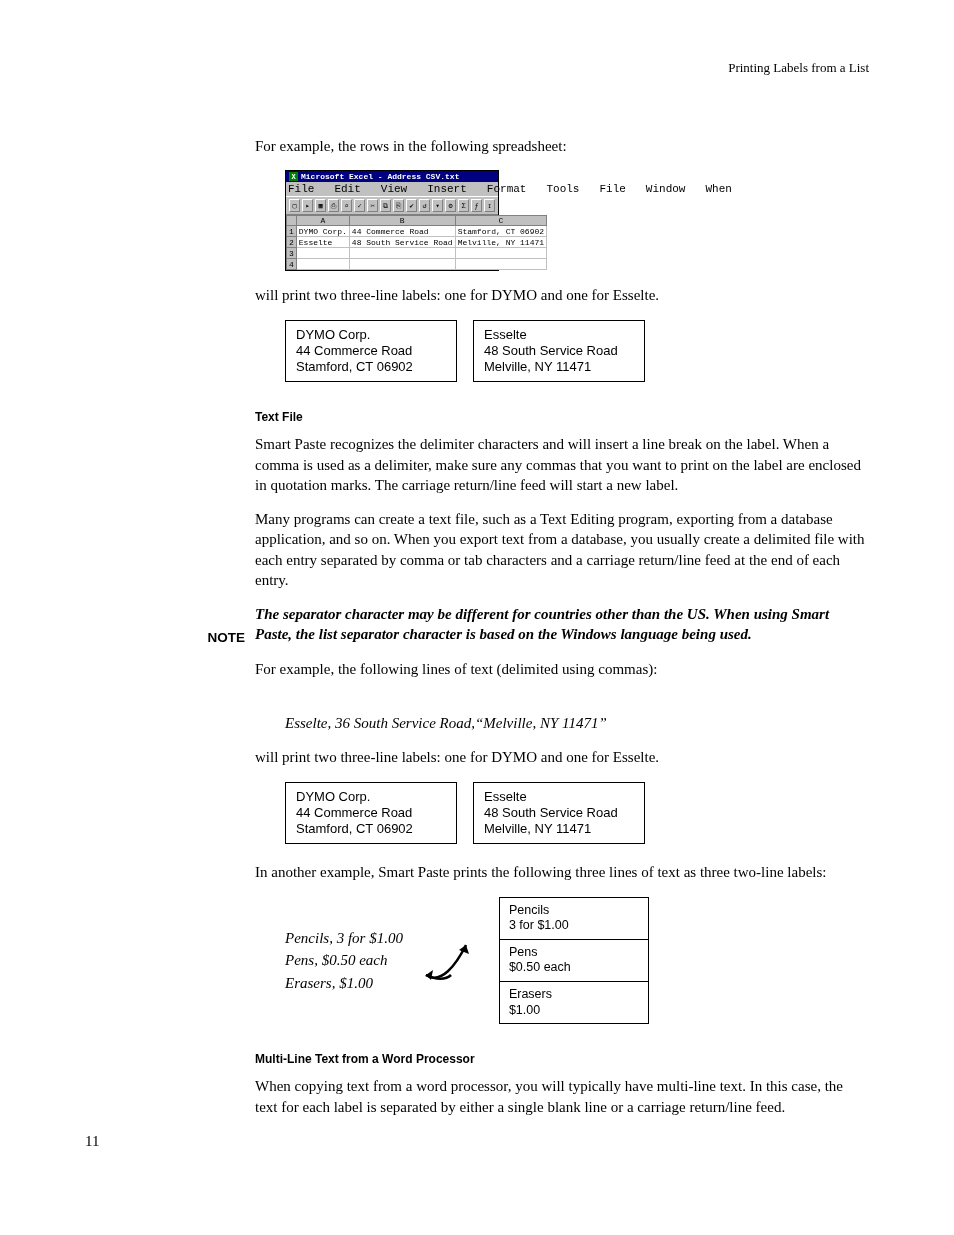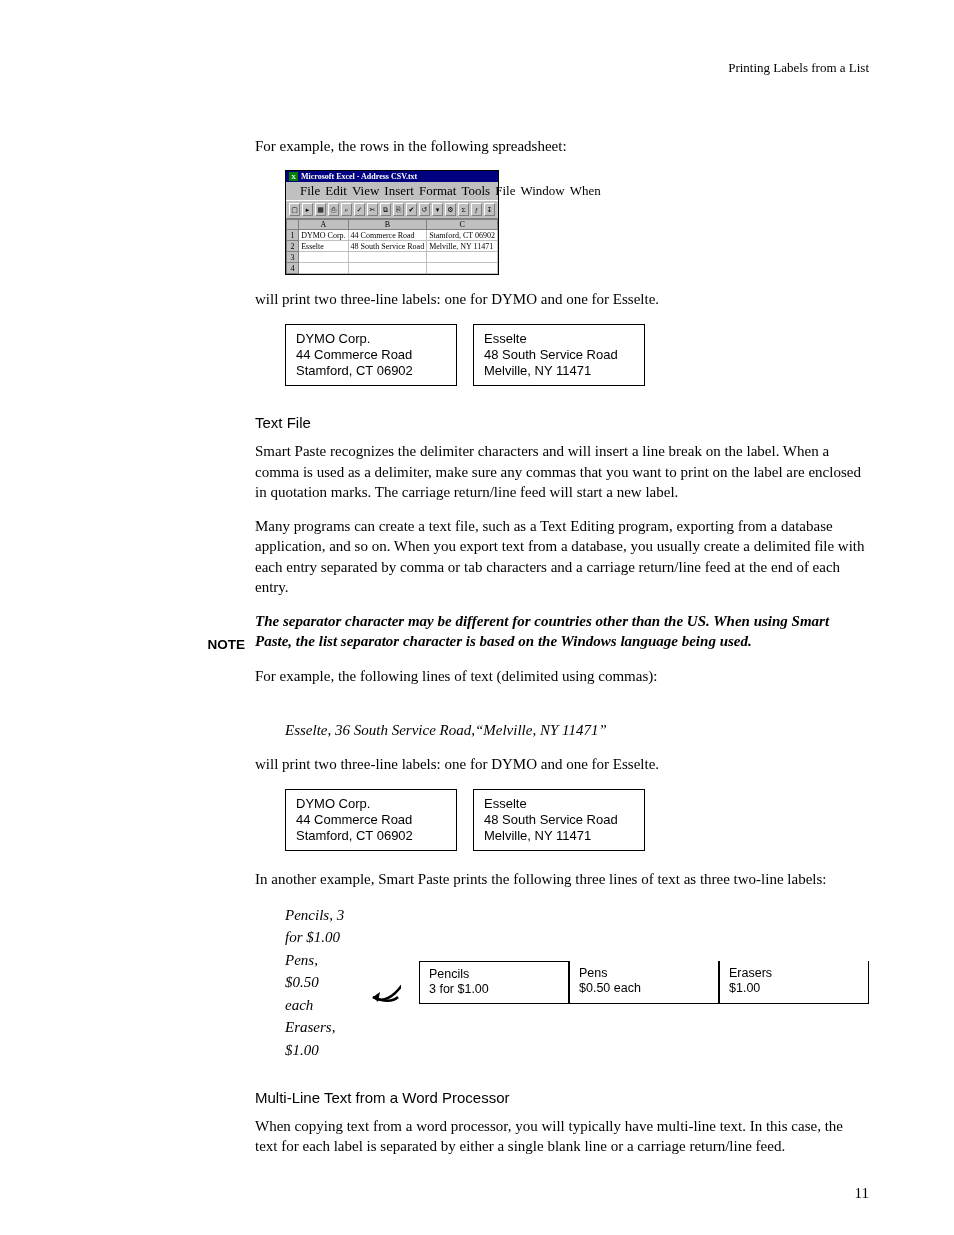--- a/index.html
+++ b/index.html
@@ -18,52 +18,52 @@
     text-align: right;
     font-size: 13px;
     margin-bottom: 60px;
   }
   .content {
     margin-left: 170px;
   }
   p { margin: 0 0 14px 0; line-height: 1.35; }
   .heading {
     font-family: Verdana, Arial, sans-serif;
-    font-weight: normal;
-    font-size: 15px;
+    font-weight: bold;
+    font-size: 12px;
     margin: 28px 0 10px 0;
   }
   .note-row { display: flex; align-items: flex-end; margin-bottom: 14px; }
   .note-label {
     width: 170px; flex: 0 0 170px;
     font-family: Verdana, Arial, sans-serif;
     font-weight: bold; font-size: 13.5px;
     text-align: right; padding-right: 10px; box-sizing: border-box;
   }
   .note-body { flex: 1; font-style: italic; font-weight: bold; line-height: 1.35; }
   .italic { font-style: italic; }
   .indent { margin-left: 30px; }
 
   
   .excel {
-    width: 212px; border: 1px solid #000; font-family: Liberation Serif, serif;
+    width: 212px; border: 1px solid #000; font-family: Liberation Mono, monospace;
     font-size: 8px; margin: 4px 0 14px 30px; background: #c0c0c0;
   }
   .excel .titlebar {
     background: #000080; color: #fff; font-weight: bold;
     padding: 1px 3px; display: flex; align-items: center; gap: 3px;
   }
   .excel .xicon {
     width: 9px; height: 9px; background: #008000; color: #fff;
     display: inline-flex; align-items: center; justify-content: center;
     font-size: 7px; font-weight: bold;
   }
   .excel .menubar {
-    background: #c0c0c0; color: #000; padding: 1px 0 1px 14px;
-    display: flex; gap: 5px; font-size: 13px;
+    background: #c0c0c0; color: #000; padding: 1px 0 1px 2px;
+    display: flex; gap: 20px; font-size: 11px;
   }
   .excel .toolbar {
     background: #c0c0c0; padding: 2px 3px; display: flex; gap: 2px;
     border-top: 1px solid #fff; border-bottom: 1px solid #808080;
   }
   .excel .tbtn {
     width: 11px; height: 11px; background: #c0c0c0;
     border: 1px solid #fff; border-right-color: #808080; border-bottom-color: #808080;
     display: inline-flex; align-items: center; justify-content: center;
     font-size: 7px; color: #000;
@@ -81,30 +81,30 @@
     background: #c0c0c0; text-align: center; border: 1px solid #808080; width: 12px;
   }
 
   
   .labels-row { display: flex; gap: 16px; margin: 6px 0 18px 30px; }
   .label-box {
     border: 1px solid #000; padding: 6px 10px;
     font-family: Arial, Helvetica, sans-serif; font-size: 13px; line-height: 1.25;
     min-width: 150px;
   }
-  .labels-col { display: flex; flex-direction: row; }
+  .labels-col { display: flex; flex-direction: column; }
   .labels-col .label-box { border-top: none; }
   .labels-col .label-box:first-child { border-top: 1px solid #000; }
   .label-box.sm { min-width: 130px; font-size: 12.5px; padding: 5px 9px; }
 
   
   .arrow-diagram { display: flex; align-items: center; gap: 18px; margin: 8px 0 10px 30px; }
   .arrow-text { font-style: italic; font-size: 15px; line-height: 1.5; }
 
-  .page-num { text-align: right; font-size: 15px; margin-top: 28px; }
+  .page-num { text-align: left; font-size: 15px; margin-top: 16px; }
 </style>
 </head>
 <body>
 
 <div class="page">
   <div class="running-head">Printing Labels from a List</div>
 
   <div class="content">
     <p>For example, the rows in the following spreadsheet:</p>
 

